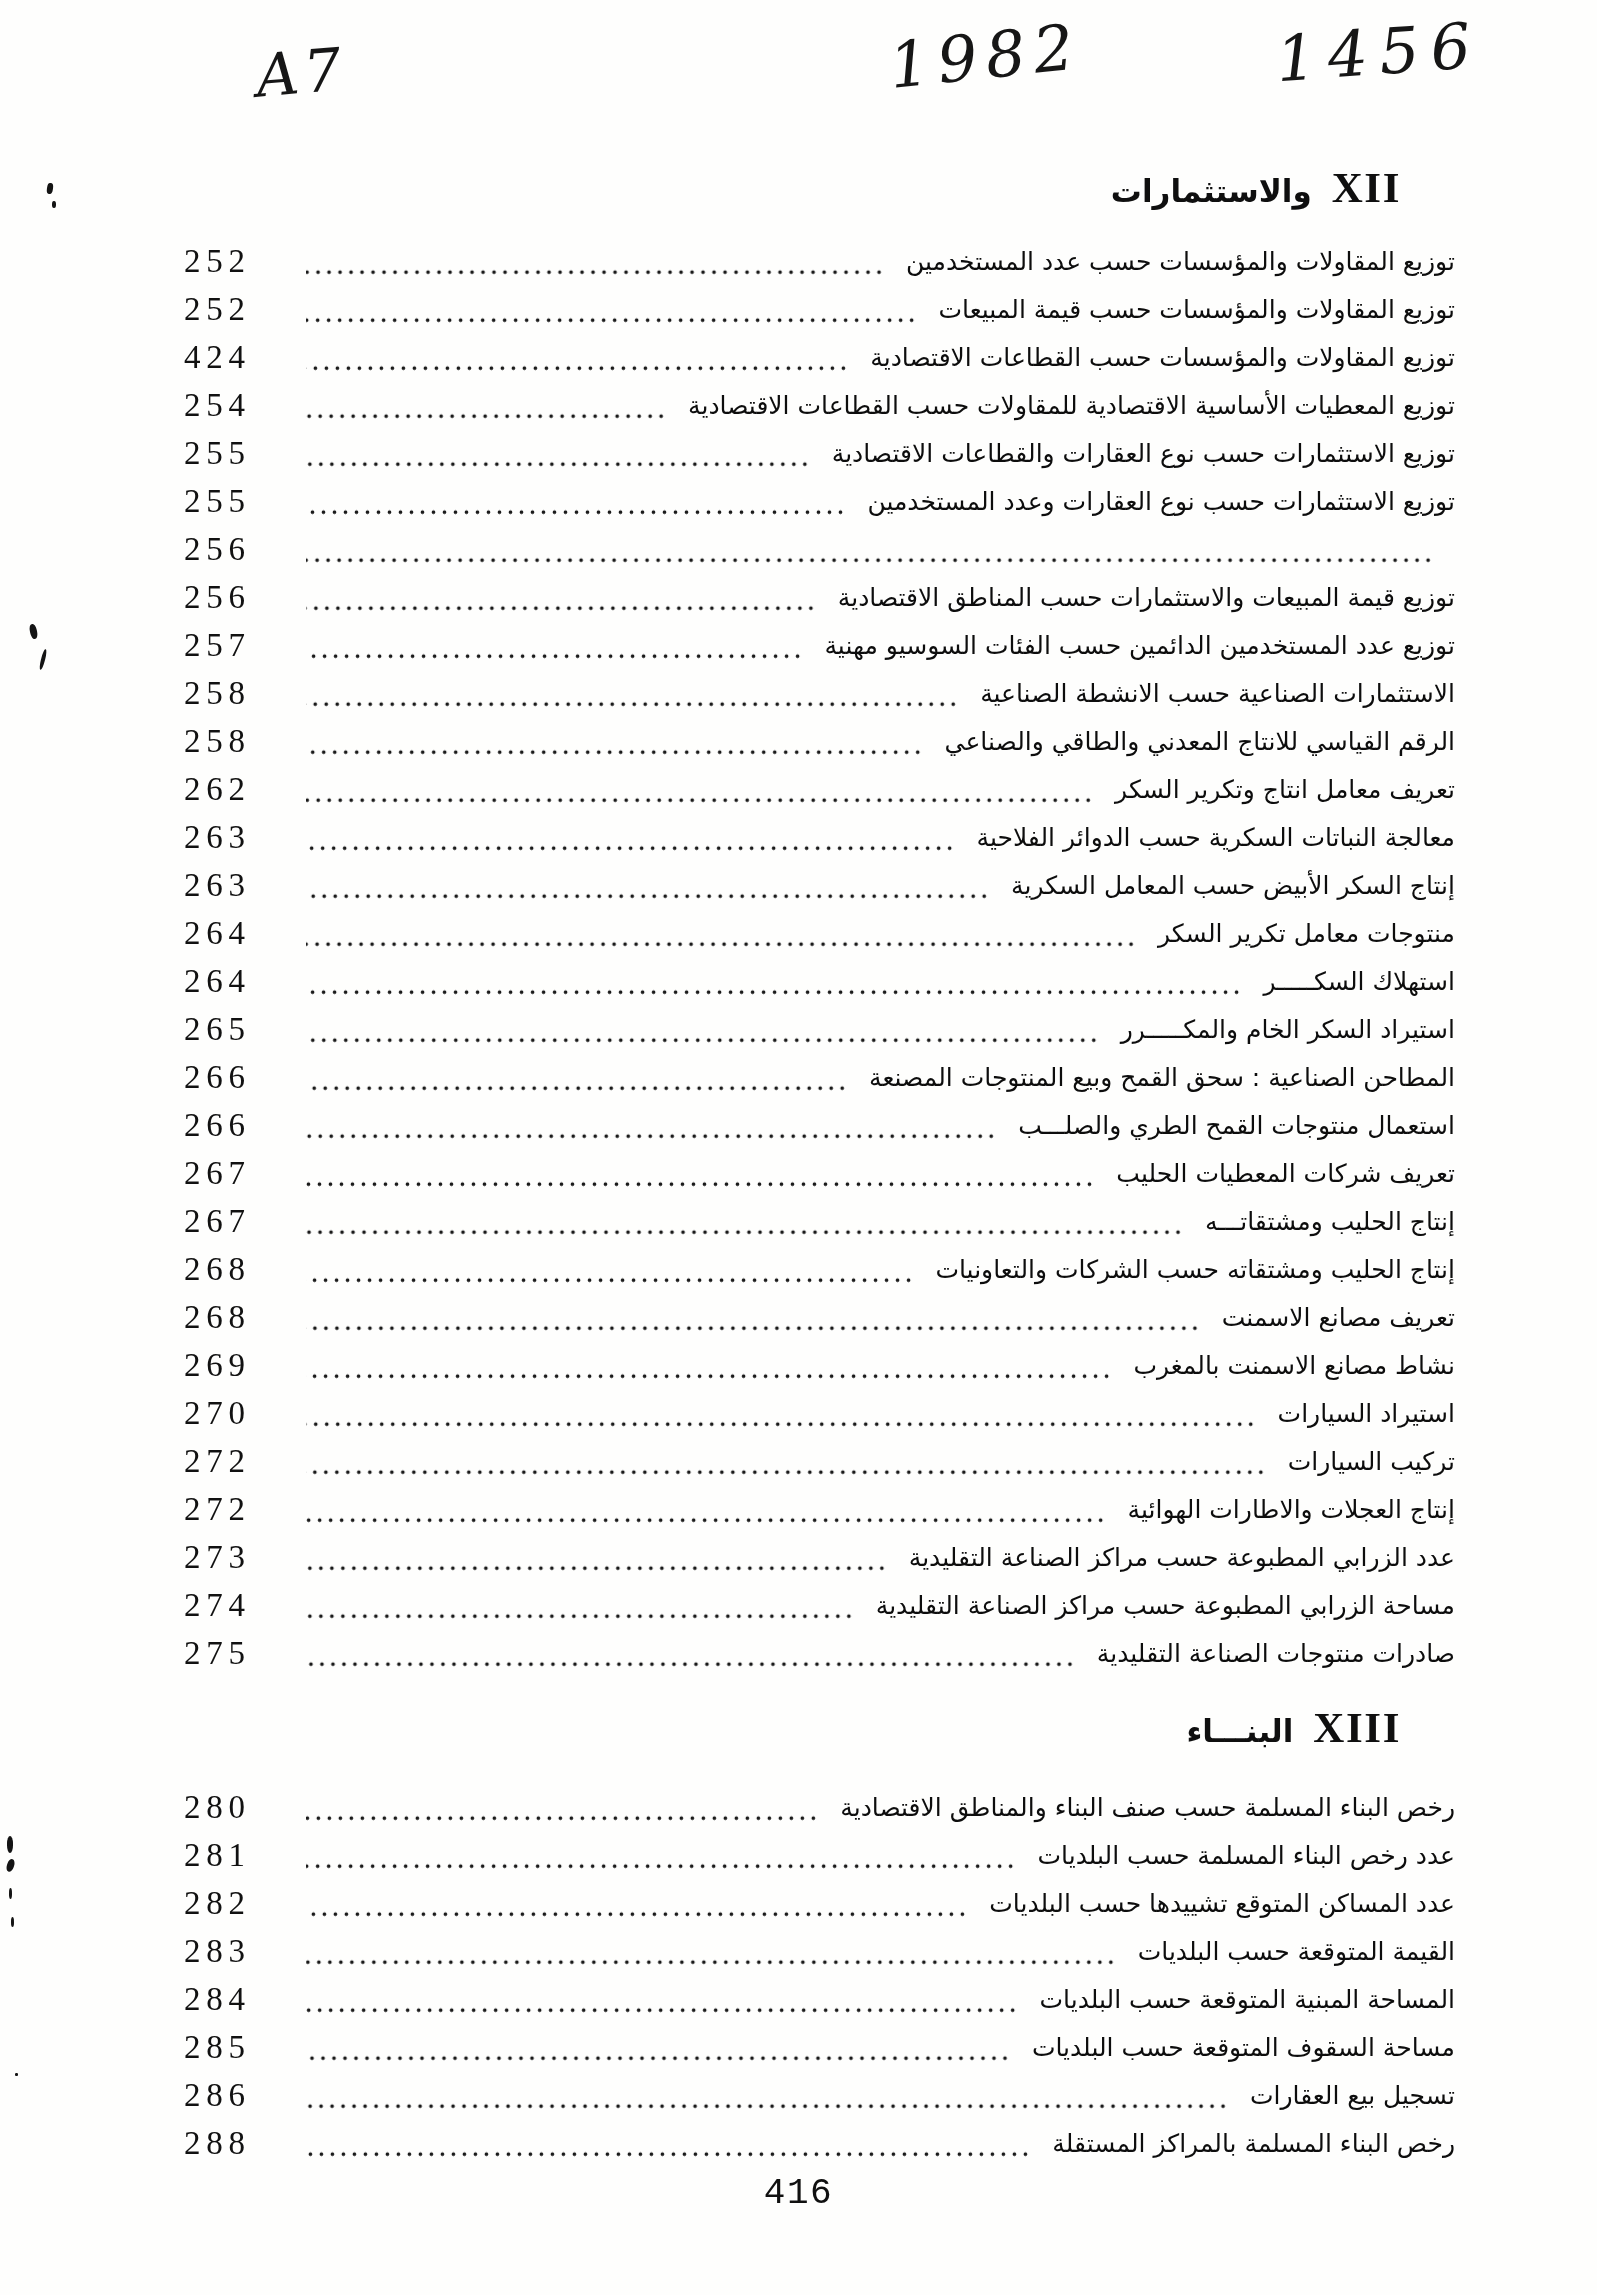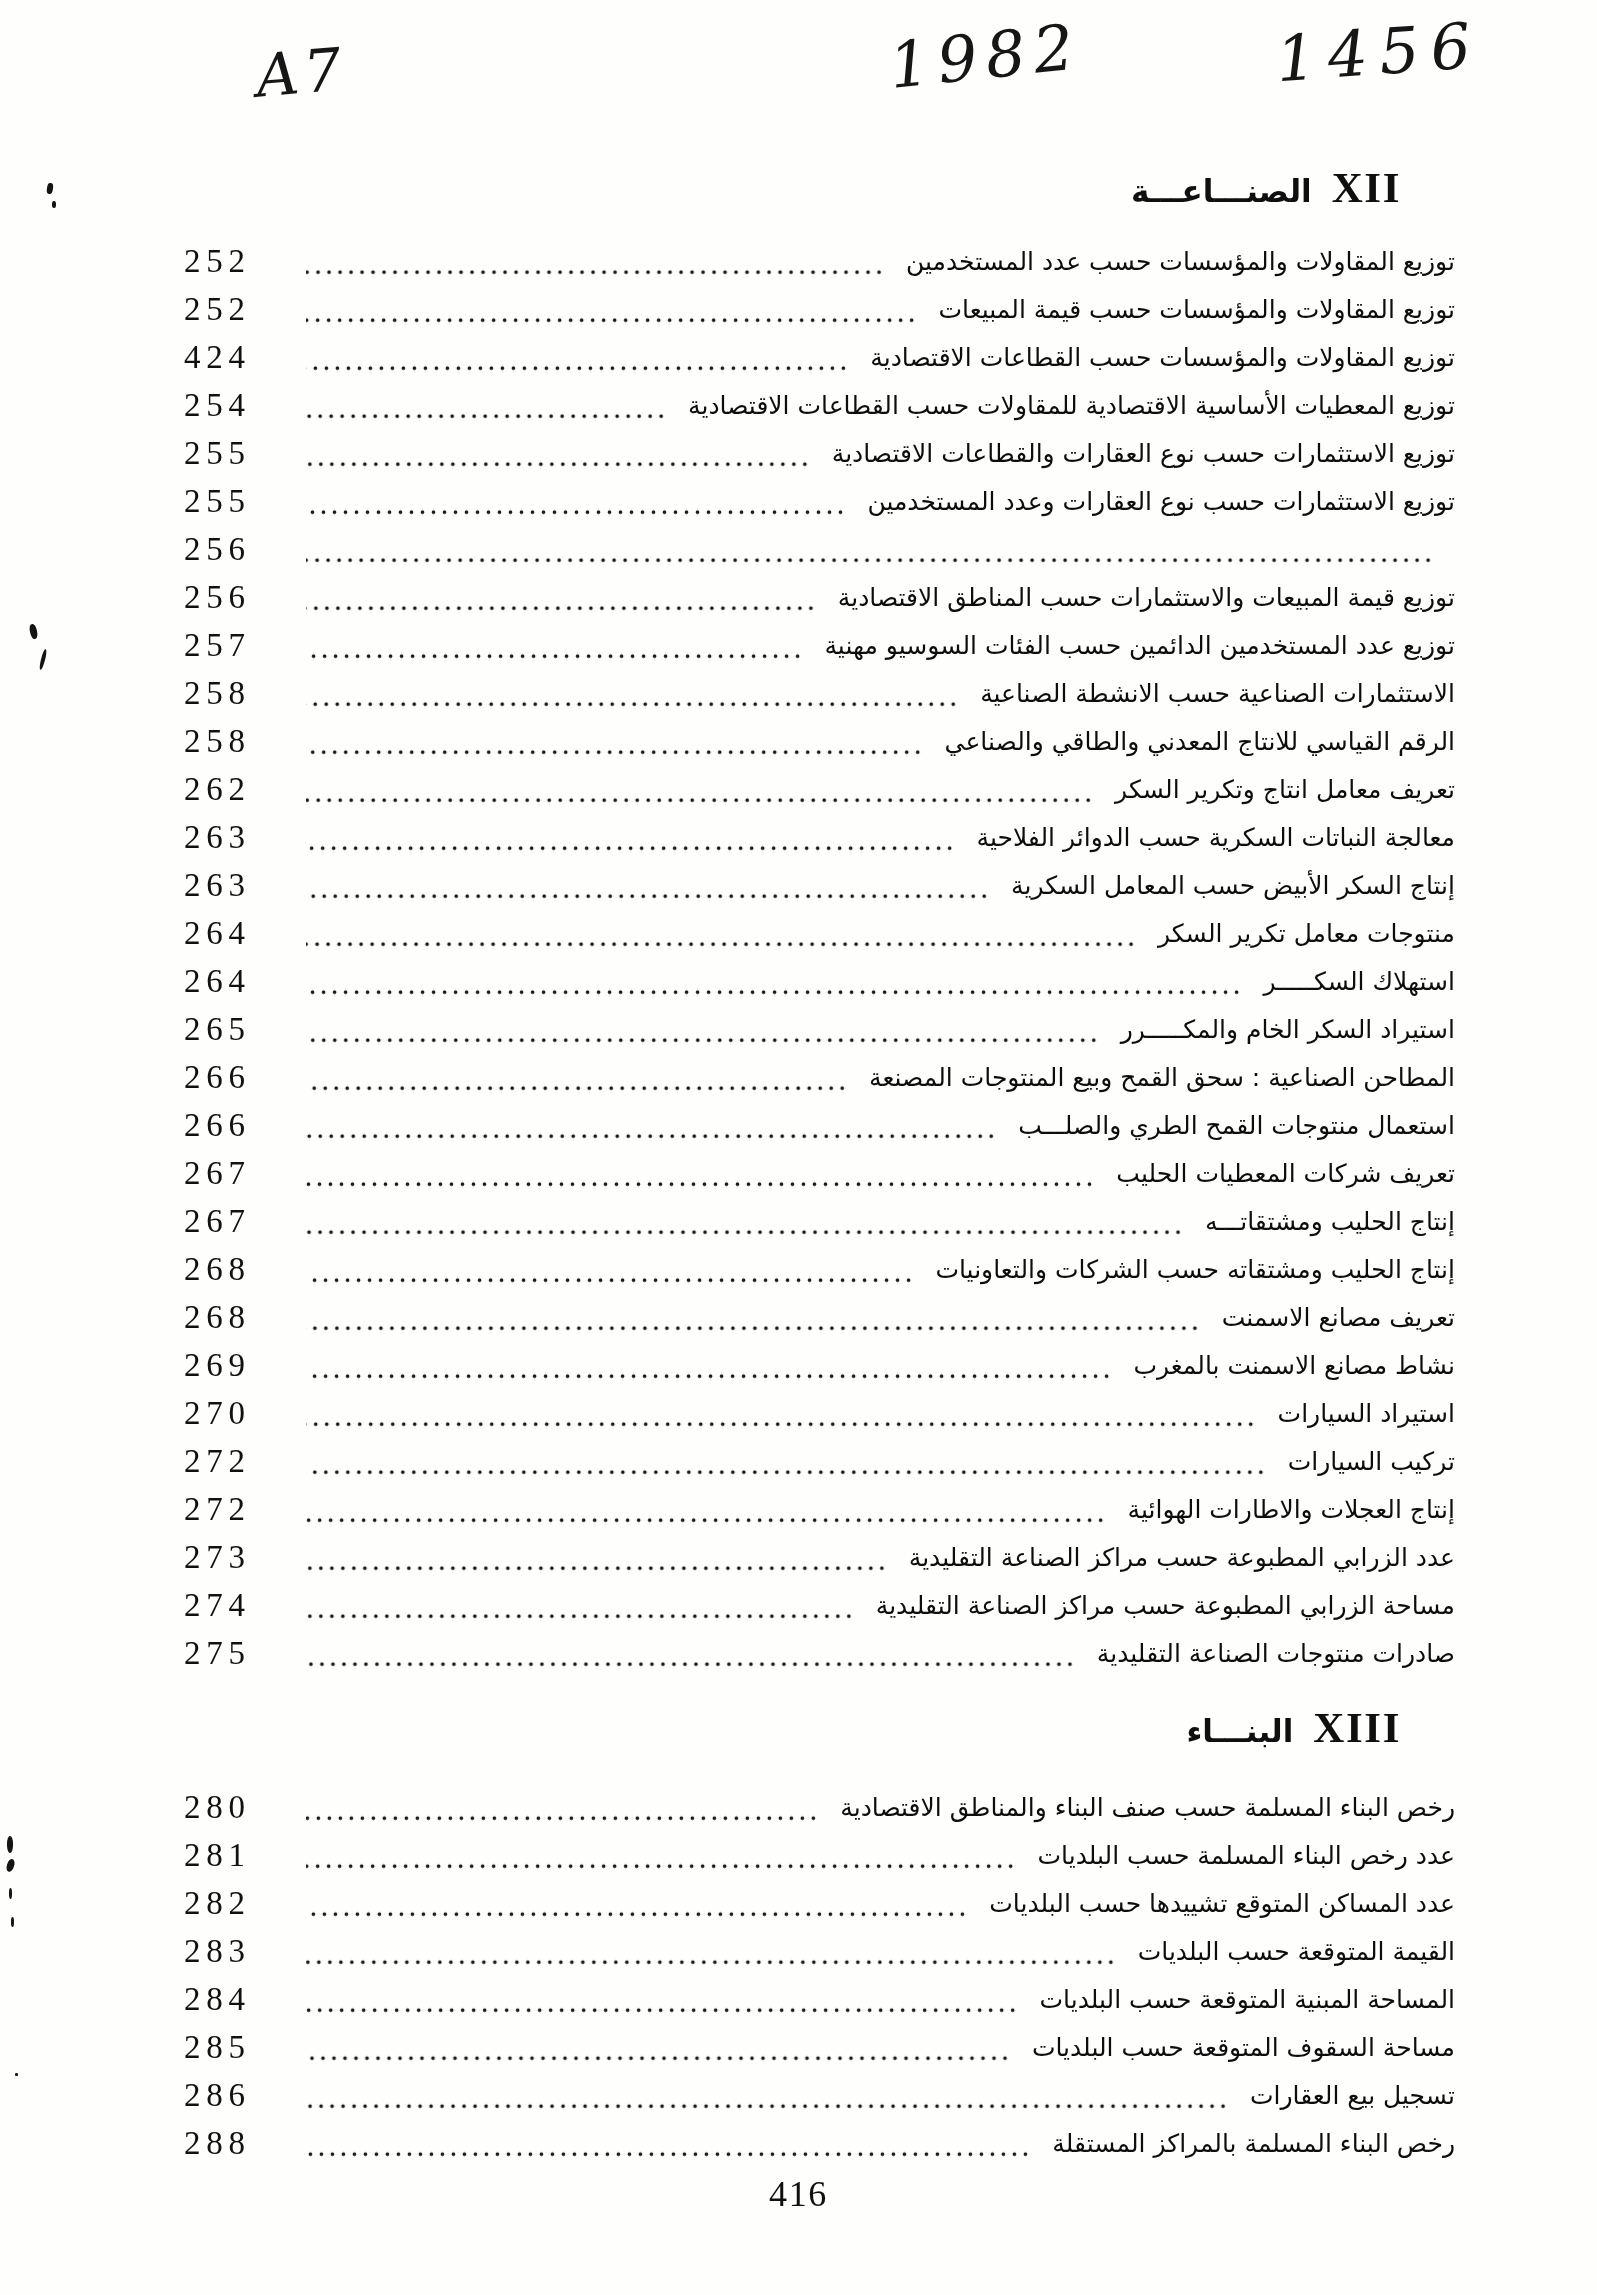--- a/index.html
+++ b/index.html
@@ -94,41 +94,41 @@
     color: #111;
   }
 
   
   .footer {
     position: absolute;
     top: 2173px;
     left: 0;
     width: 1597px;
     text-align: center;
-    font-family: Liberation Serif, serif;
+    font-family: Liberation Mono, monospace;
     font-size: 36px;
     letter-spacing: 1.6px;
     color: #101010;
   }
 
   
   .speck { position: absolute; background: #141414; border-radius: 45%; }
 </style>
 </head>
 <body>
 
 <div class="page">
 
   <span class="handwriting" id="ann-left">A7</span>
   <span class="handwriting" id="ann-center">1982</span>
   <span class="handwriting" id="ann-right">1456</span>
 
   <h1 class="section-heading" id="heading-xii" dir="rtl">
     <span class="numeral">XII</span>
-    <span class="section-title">الصنـــاعـــة</span>
+    <span class="section-title">والاستثمارات</span>
   </h1>
 
   <ol class="toc-rows" id="toc-xii">
       <li class="row" dir="rtl">
     <span class="title">توزيع المقاولات والمؤسسات حسب عدد المستخدمين</span>
     <span class="leader"></span>
     <span class="pagenum">252</span>
   </li>
       <li class="row" dir="rtl">
     <span class="title">توزيع المقاولات والمؤسسات حسب قيمة المبيعات</span>

